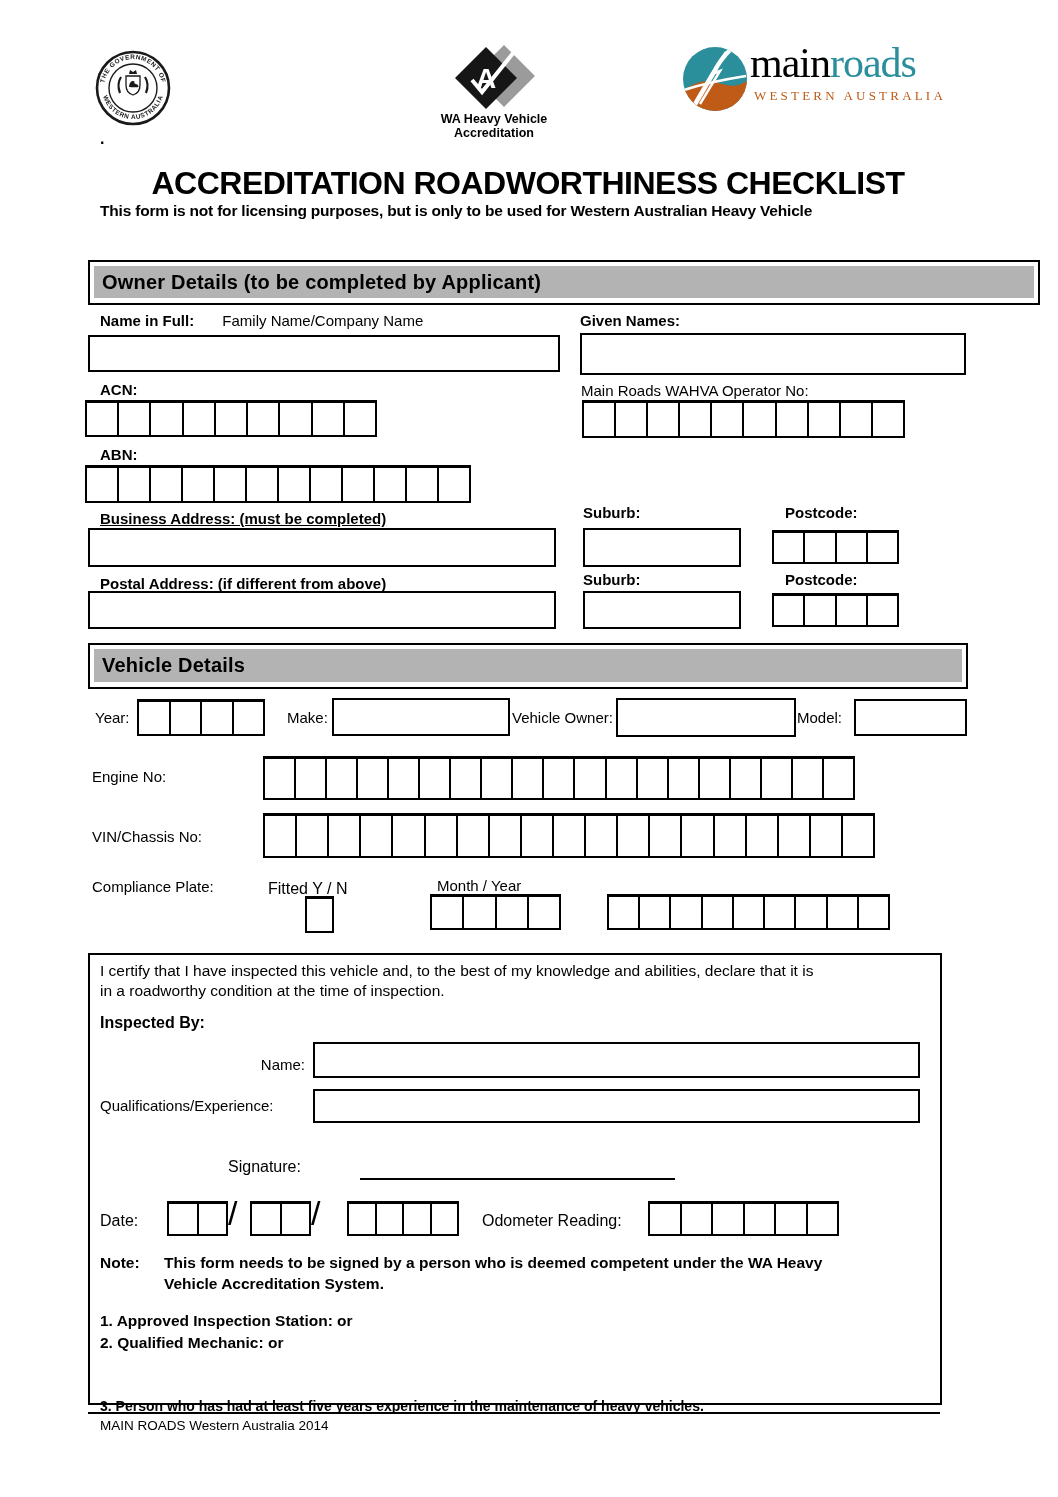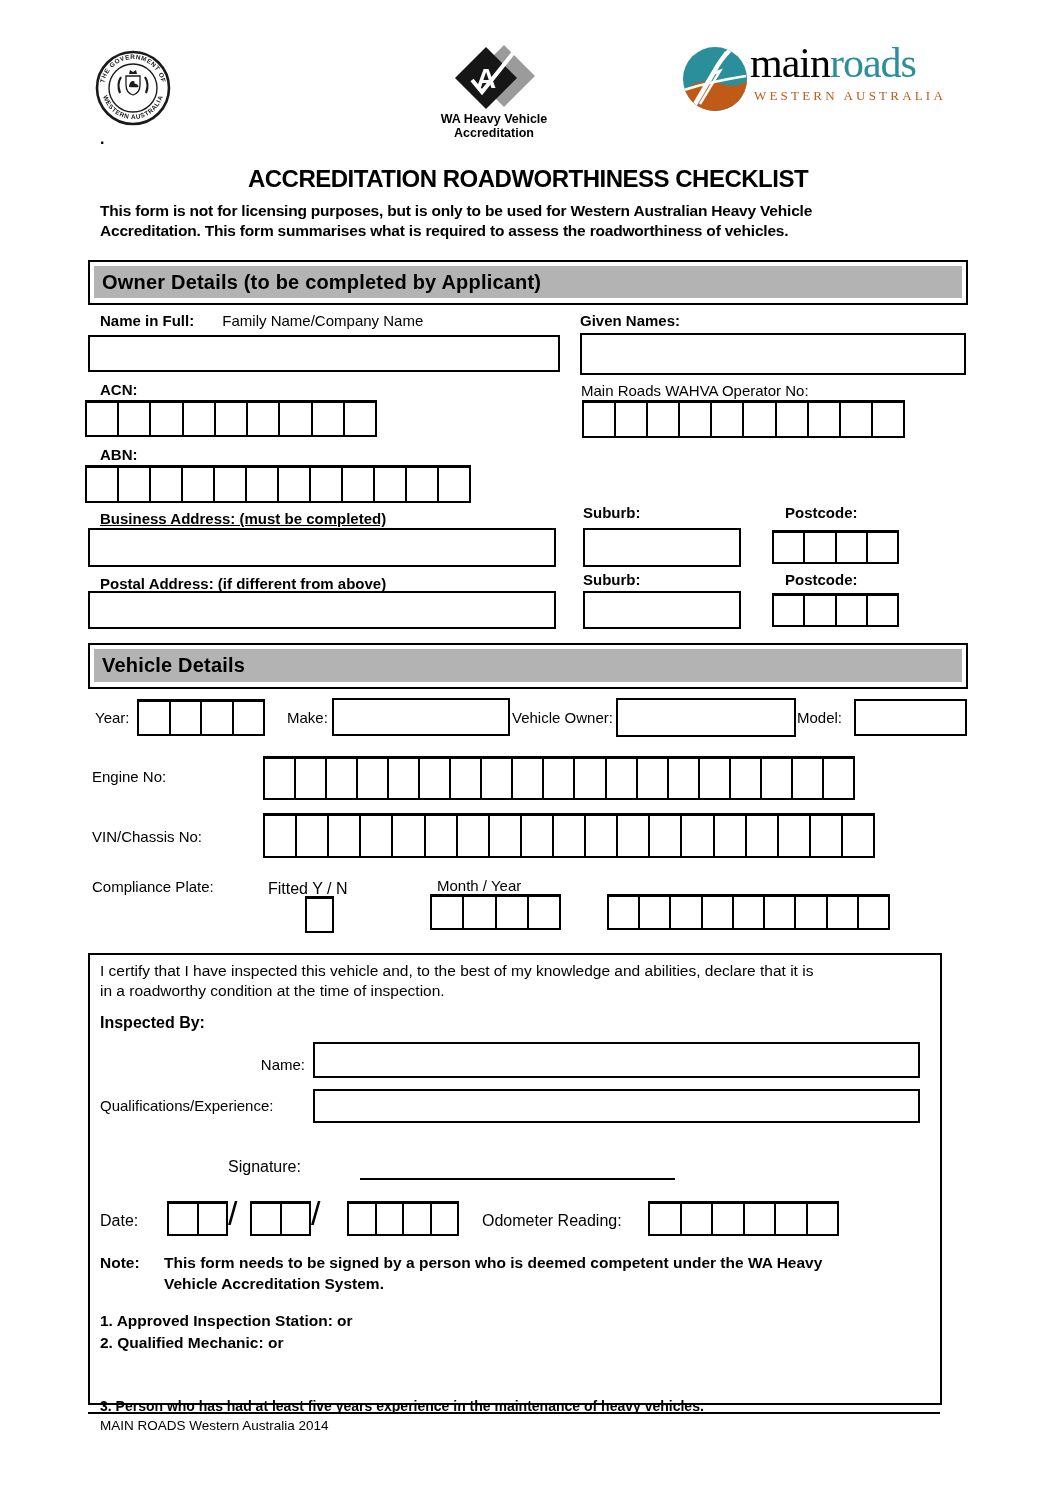--- a/index.html
+++ b/index.html
@@ -12,21 +12,21 @@
   .b{font-weight:bold;}
   .lbl{font-size:15px;white-space:nowrap;}
   .sm{font-size:13.5px;}
   .input-box{border:2px solid #000;background:#fff;box-sizing:border-box;}
   .comb{display:flex;border:2px solid #000;border-top:3px solid #000;background:#fff;box-sizing:border-box;}
   .comb .cell{flex:1;border-right:2px solid #000;}
   .comb .cell:last-child{border-right:none;}
   .section-box{border:2.5px solid #000;box-sizing:border-box;background:#fff;}
   .section-bar{position:absolute;left:4px;right:4px;top:4px;bottom:5px;background:#b3b3b3;
     display:flex;align-items:center;padding-left:8px;font-size:20px;font-weight:bold;letter-spacing:0.2px;}
-  .title{font-size:24px;font-weight:bold;letter-spacing:-0.5px;text-align:center;}
+  .title{font-size:32px;font-weight:bold;letter-spacing:-0.5px;text-align:center;}
   .intro{font-size:15.5px;font-weight:bold;line-height:1.28;letter-spacing:-0.2px;}
   .slash{font-size:34px;font-weight:normal;}
   .sig-line{border-bottom:2px solid #000;}
   .right{text-align:right;}
   .serif{font-family:"Liberation Serif",serif;}
   .note-row{display:flex;font-size:15.5px;font-weight:bold;line-height:1.35;}
   .cert-outer{border:2px solid #000;box-sizing:border-box;}
   .footer-line{border-top:2.5px solid #000;}
 </style>
 </head>
@@ -86,24 +86,23 @@
     </svg>
   </div>
   <div class="abs serif" style="left:750px;top:42px;font-size:42px;letter-spacing:-1px;line-height:1;">
     <span style="color:#000000;">main</span><span style="color:#2b8f9b;">roads</span>
   </div>
   <div class="abs serif" style="left:754px;top:88px;font-size:13px;letter-spacing:3.2px;color:#bf5a17;">WESTERN AUSTRALIA</div>
 
   <div class="abs title" style="left:88px;top:165px;width:880px;">ACCREDITATION ROADWORTHINESS CHECKLIST</div>
   <div class="abs intro" style="left:100px;top:201px;width:860px;">
     <div>This form is not for licensing purposes, but is only to be used for Western Australian Heavy Vehicle</div>
-    <div>Accreditation.  This form summarises what is required to assess the roadworthiness of vehicles.</div>
-  </div>
-
-  <div class="abs section-box" style="left:88px;top:260px;width:880px;height:45px;text-decoration:underline;">
+  </div>
+
+  <div class="abs section-box" style="left:88px;top:260px;width:952px;height:45px;text-decoration:underline;">
     <div class="section-bar">Owner Details (to be completed by Applicant)</div>
   </div>
 
   <div class="abs lbl" style="left:100px;top:312px;">
     <span class="b">Name in Full:</span>
     <span style="margin-left:24px;">Family Name/Company Name</span>
   </div>
   <div class="abs lbl b" style="left:580px;top:312px;">Given Names:</div>
   <div class="abs input-box" style="left:88px;top:335px;width:472px;height:37px;"></div>
   <div class="abs input-box" style="left:580px;top:333px;width:386px;height:42px;"></div>

